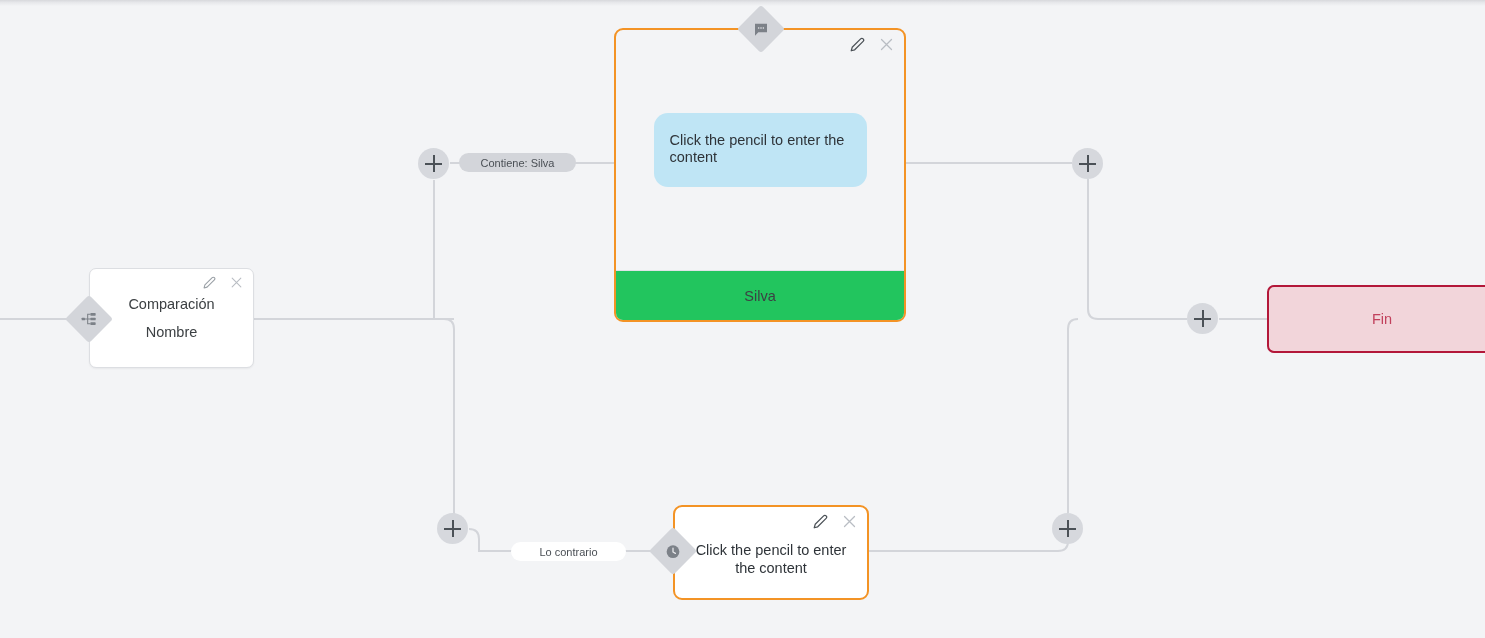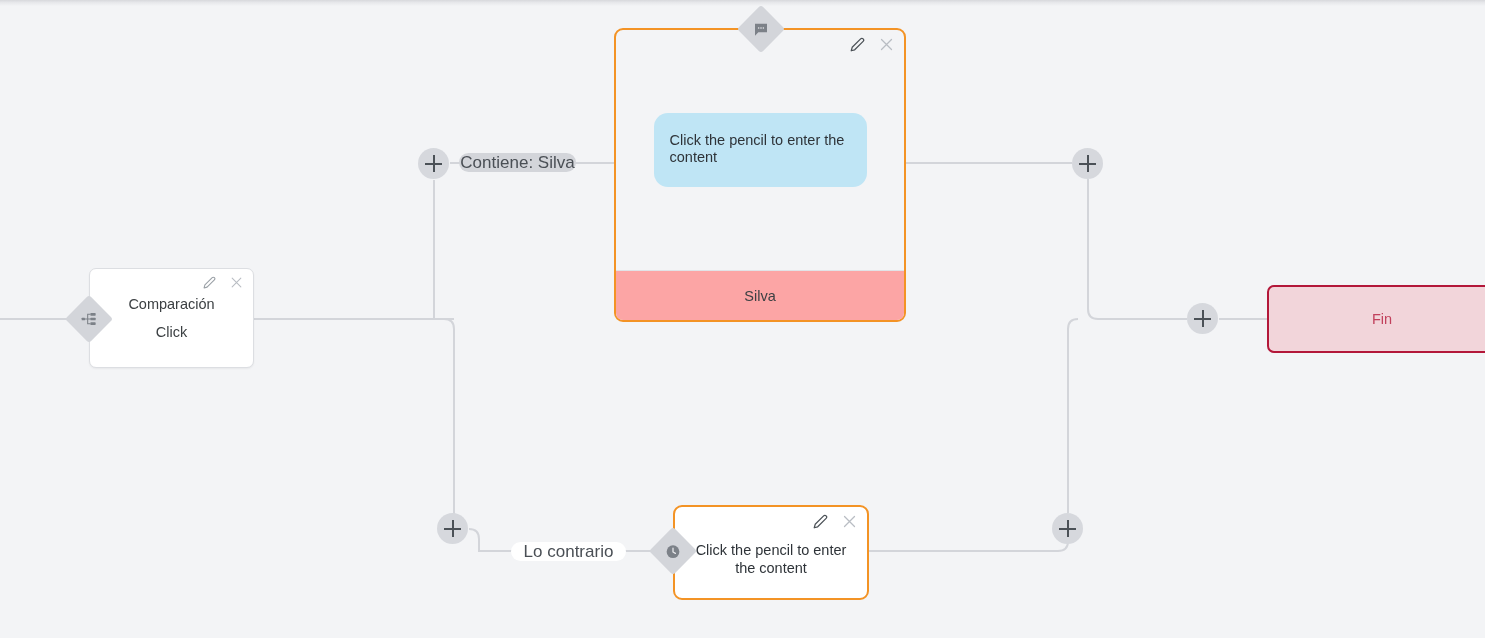--- a/index.html
+++ b/index.html
@@ -77,21 +77,21 @@
   .bubble {
     width: 213px;
     background: #bfe5f5;
     border-radius: 14px;
     padding: 19px 16px 21px 16px;
     box-sizing: border-box;
     color: #2e3338; font-size: 14.5px; line-height: 1.15;
   }
   #node-message .footer {
     height: 50px;
-    background: #fca5a5;
+    background: #22c55e;
     border-top: 1px solid #e1e3e7;
     display: flex; align-items: center; justify-content: center;
     color: #3c4043; font-size: 14.5px;
   }
 
   
   #node-wait {
     left: 673px; top: 505px; width: 196px; height: 95px;
     background: #ffffff;
     border: 2px solid #f39325;
@@ -113,21 +113,21 @@
     border-radius: 7px;
     display: flex; align-items: center; justify-content: center;
     color: #c2415c; font-size: 14.5px;
   }
 
   
   .pill {
     position: absolute; z-index: 6;
     display: flex; align-items: center; justify-content: center;
     border-radius: 11px;
-    font-size: 17px; color: #4a4f55;
+    font-size: 11px; color: #4a4f55;
     white-space: nowrap;
     box-sizing: border-box;
   }
   #pill-contiene {
     left: 459px; top: 153px; width: 117px; height: 19px;
     background: #d3d5da;
   }
   #pill-contrario {
     left: 511px; top: 542px; width: 115px; height: 19px;
     background: #ffffff;
@@ -192,21 +192,21 @@
         </svg>
       </span>
       <span class="icon-btn">
         <svg width="13" height="13" viewBox="0 0 24 24" fill="none" stroke="#b9bdc3" stroke-width="2" stroke-linecap="round">
           <path d="M4 4 L20 20 M20 4 L4 20"></path>
         </svg>
       </span>
     </div>
     <div class="body">
       <div>Comparación</div>
-      <div>Click</div>
+      <div>Nombre</div>
     </div>
 
     <div class="diamond" style="left:-18px; top:33px;">
       <span class="dglyph">
         <svg width="16" height="16" viewBox="0 0 24 24" fill="#7c8188">
           <rect x="1" y="10" width="5" height="4" rx="1"></rect>
           <rect x="14" y="3" width="8" height="4" rx="1"></rect>
           <rect x="14" y="10" width="8" height="4" rx="1"></rect>
           <rect x="14" y="17" width="8" height="4" rx="1"></rect>
           <path d="M6 12 h4 v-7 h4 M10 12 h4 M10 12 v7 h4" stroke="#7c8188" stroke-width="1.6" fill="none"></path>

